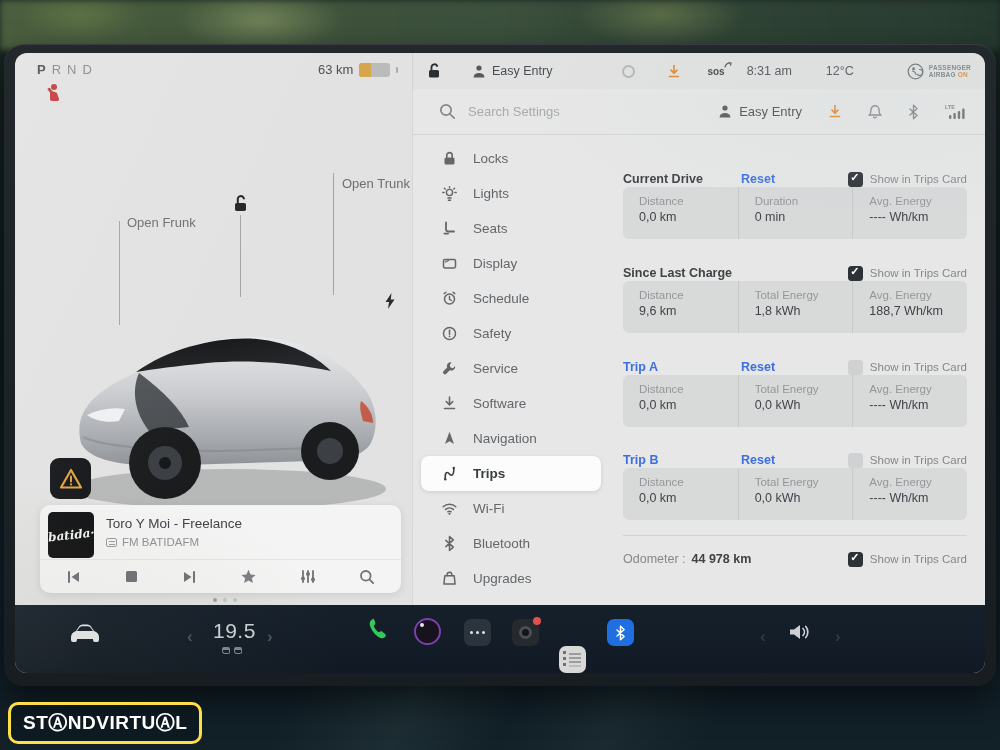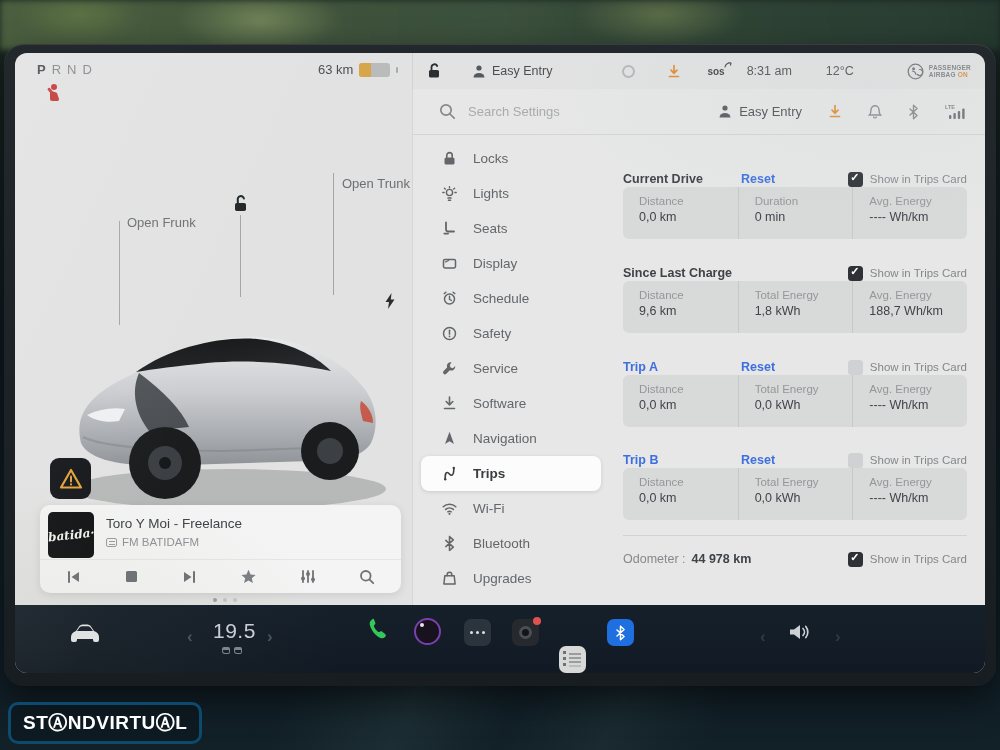--- a/index.html
+++ b/index.html
@@ -12,21 +12,21 @@
     background:
       radial-gradient(90px 40px at 8% 30%,#5f7049 0%,transparent 70%),
       radial-gradient(120px 45px at 26% 40%,#71815c 0%,transparent 70%),
       radial-gradient(140px 50px at 48% 35%,#3f5140 0%,transparent 70%),
       radial-gradient(120px 45px at 66% 30%,#5c6b4b 0%,transparent 70%),
       radial-gradient(150px 55px at 88% 40%,#2e3e35 0%,transparent 75%),
       linear-gradient(90deg,#4d5e42,#394a3b 55%,#273830)}
   .streaks{position:absolute;left:0;top:640px;width:1000px;height:110px;
     background:linear-gradient(115deg,transparent 30%,rgba(92,130,118,.14) 42%,transparent 52%,rgba(92,130,118,.10) 62%,transparent 72%)}
 
-  .watermark{position:absolute;left:8px;top:702px;border:3px solid #0c4a6e;border-radius:10px;
+  .watermark{position:absolute;left:8px;top:702px;border:3px solid #fde047;border-radius:10px;
     padding:5px 12px;color:#fff;font-weight:bold;font-size:19px;letter-spacing:.5px;background:rgba(10,18,22,.35)}
 
   
   .bezel{position:absolute;left:4px;top:44px;width:992px;height:642px;background:linear-gradient(180deg,#23282c,#181d21);
     border-radius:20px;padding:9px 11px 13px;box-shadow:0 14px 34px rgba(0,0,0,.55), inset 0 1px 0 rgba(255,255,255,.10)}
   .screen{position:relative;width:970px;height:620px;border-radius:12px;overflow:hidden;background:#e1e2e1}
   .screen::after{content:"";position:absolute;inset:0;pointer-events:none;z-index:60;
     background:linear-gradient(115deg,rgba(255,255,255,.10),rgba(255,255,255,0) 28%),
                radial-gradient(60% 40% at 88% 6%,rgba(205,214,218,.20),transparent 60%),
                radial-gradient(50% 45% at 4% 96%,rgba(140,130,100,.08),transparent 60%)}

